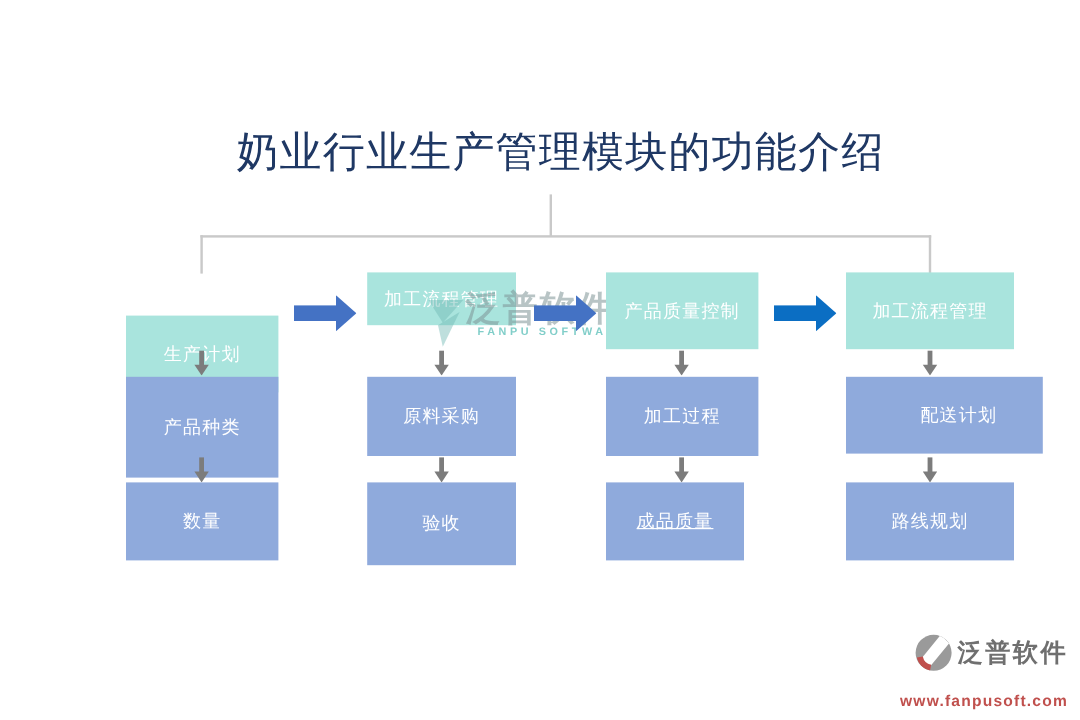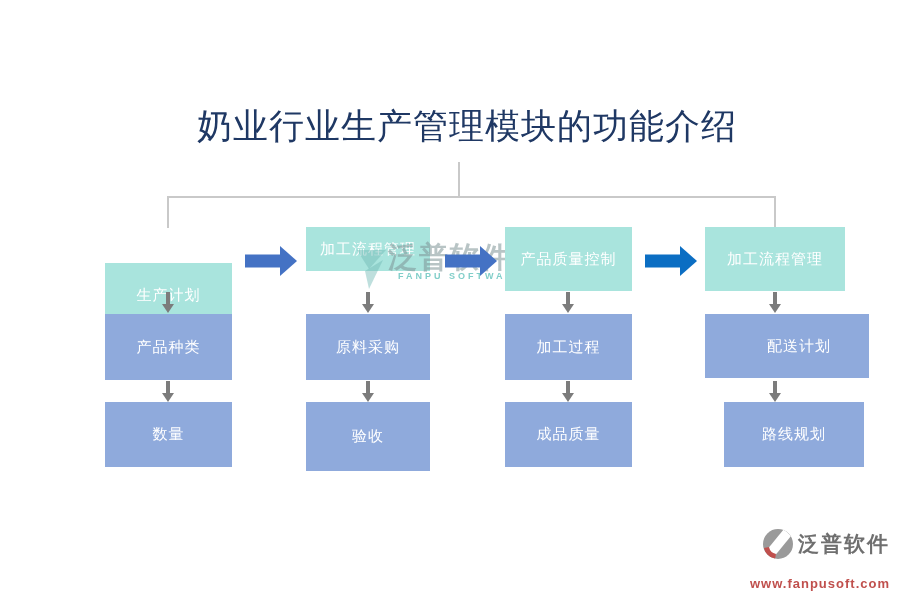--- a/index.html
+++ b/index.html
@@ -58,21 +58,21 @@
   <div class="cline" style="left:167px;top:196px;width:2px;height:32px;"></div>
   <div class="cline" style="left:774px;top:196px;width:2px;height:32px;"></div>
 
   <div class="box header" style="left:105px;top:227px;width:127px;height:64px;margin-top:36px;">
     <span>生产计划</span>
   </div>
   <svg class="arrow-down" style="left:161px;top:292px;" viewBox="0 0 14 21">
     <rect x="5" y="0" width="4" height="13" fill="#7C7C7C"></rect>
       <polygon points="1,12 13,12 7,21" fill="#7C7C7C"></polygon>
   </svg>
-  <div class="box item" style="left:105px;top:314px;width:127px;height:66px;">
+  <div class="box item" style="left:105px;top:314px;width:127px;height:84px;">
     <span>产品种类</span>
   </div>
   <svg class="arrow-down" style="left:161px;top:381px;" viewBox="0 0 14 21">
     <rect x="5" y="0" width="4" height="13" fill="#7C7C7C"></rect>
       <polygon points="1,12 13,12 7,21" fill="#7C7C7C"></polygon>
   </svg>
   <div class="box item" style="left:105px;top:402px;width:127px;height:65px;">
     <span>数量</span>
   </div>
 
@@ -120,21 +120,21 @@
     <rect x="5" y="0" width="4" height="13" fill="#7C7C7C"></rect>
       <polygon points="1,12 13,12 7,21" fill="#7C7C7C"></polygon>
   </svg>
   <div class="box item" style="left:505px;top:314px;width:127px;height:66px;">
     <span>加工过程</span>
   </div>
   <svg class="arrow-down" style="left:561px;top:381px;" viewBox="0 0 14 21">
     <rect x="5" y="0" width="4" height="13" fill="#7C7C7C"></rect>
       <polygon points="1,12 13,12 7,21" fill="#7C7C7C"></polygon>
   </svg>
-  <div class="box item" style="left:505px;top:402px;width:127px;height:65px;">
+  <div class="box item" style="left:505px;top:402px;width:115px;height:65px;text-decoration:underline;">
     <span>成品质量</span>
   </div>
 
   <svg class="arrow-right" style="left:645px;top:246px;" viewBox="0 0 52 30">
     <rect x="0" y="8.5" width="36" height="13" fill="#0B6EC3"></rect>
       <polygon points="35,0 52,15 35,30" fill="#0B6EC3"></polygon>
   </svg>
 
   <div class="box header" style="left:705px;top:227px;width:140px;height:64px;">
     <span>加工流程管理</span>
@@ -143,21 +143,21 @@
     <rect x="5" y="0" width="4" height="13" fill="#7C7C7C"></rect>
       <polygon points="1,12 13,12 7,21" fill="#7C7C7C"></polygon>
   </svg>
   <div class="box item" style="left:705px;top:314px;width:140px;height:64px;padding-left:24px;">
     <span>配送计划</span>
   </div>
   <svg class="arrow-down" style="left:768px;top:381px;" viewBox="0 0 14 21">
     <rect x="5" y="0" width="4" height="13" fill="#7C7C7C"></rect>
       <polygon points="1,12 13,12 7,21" fill="#7C7C7C"></polygon>
   </svg>
-  <div class="box item" style="left:705px;top:402px;width:140px;height:65px;margin-left:19px;">
+  <div class="box item" style="left:705px;top:402px;width:140px;height:65px;">
     <span>路线规划</span>
   </div>
 
   <div class="footer">
     <div class="footer-row">
       <svg width="32" height="32" viewBox="0 0 32 32">
         <defs>
             <clipPath id="lc">
               <circle cx="16" cy="16" r="15"></circle>
             </clipPath>

